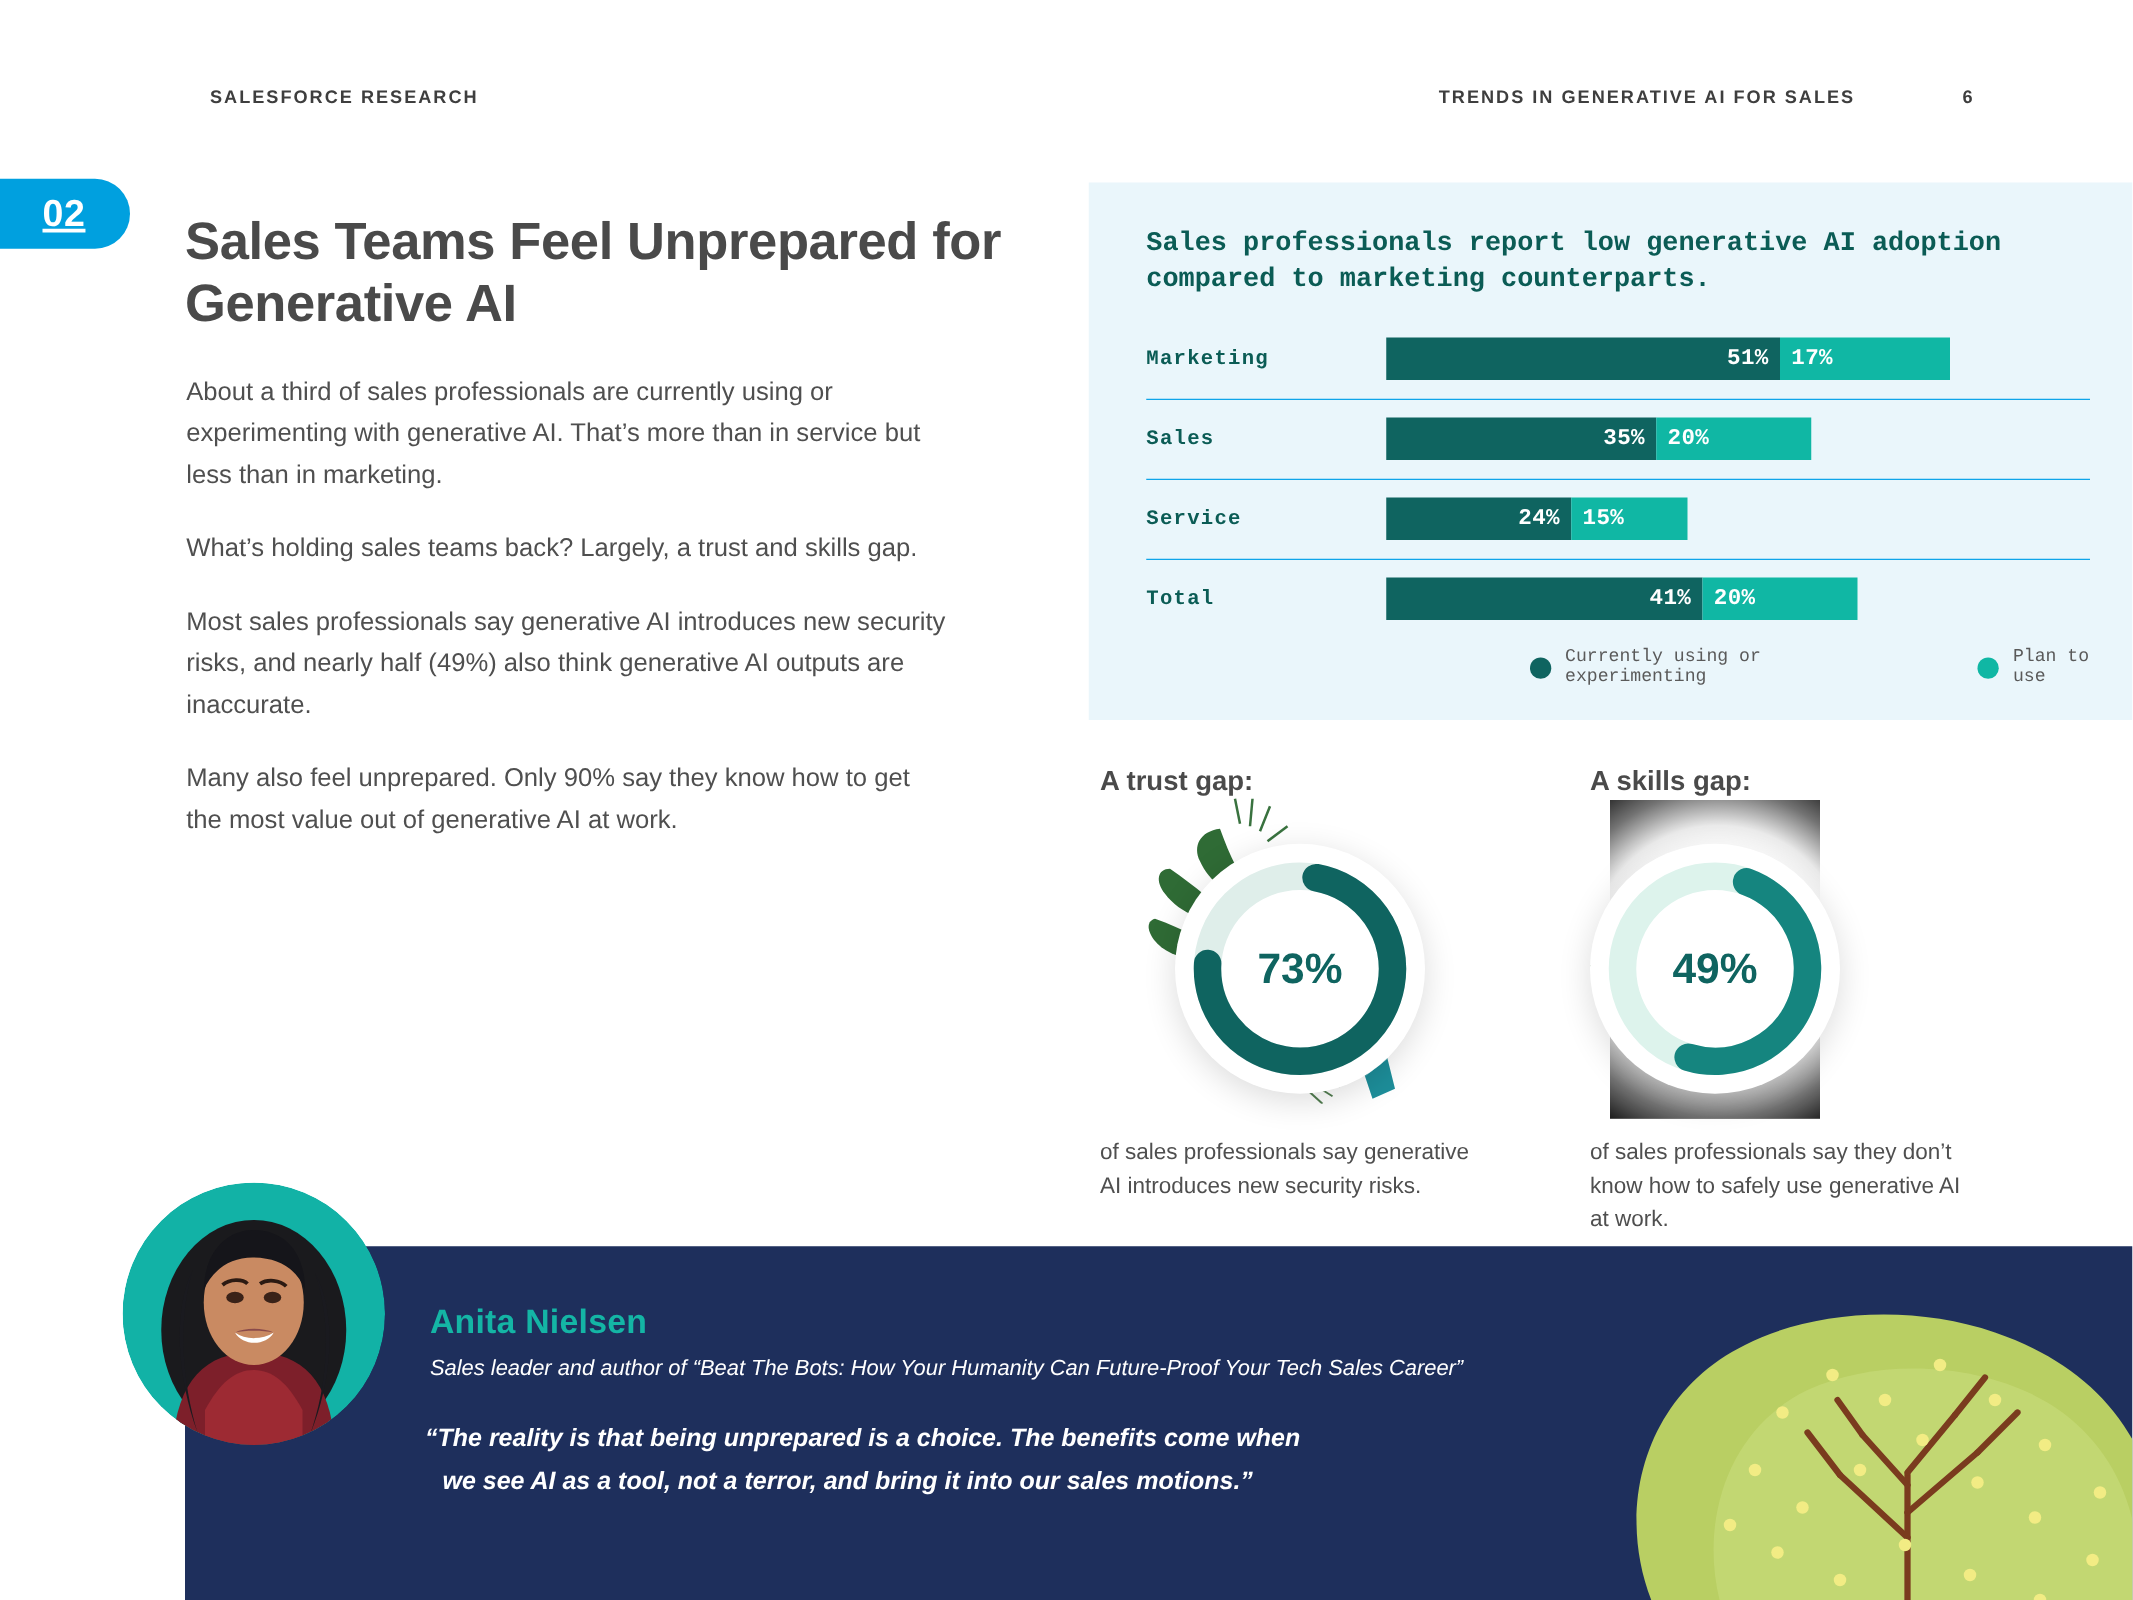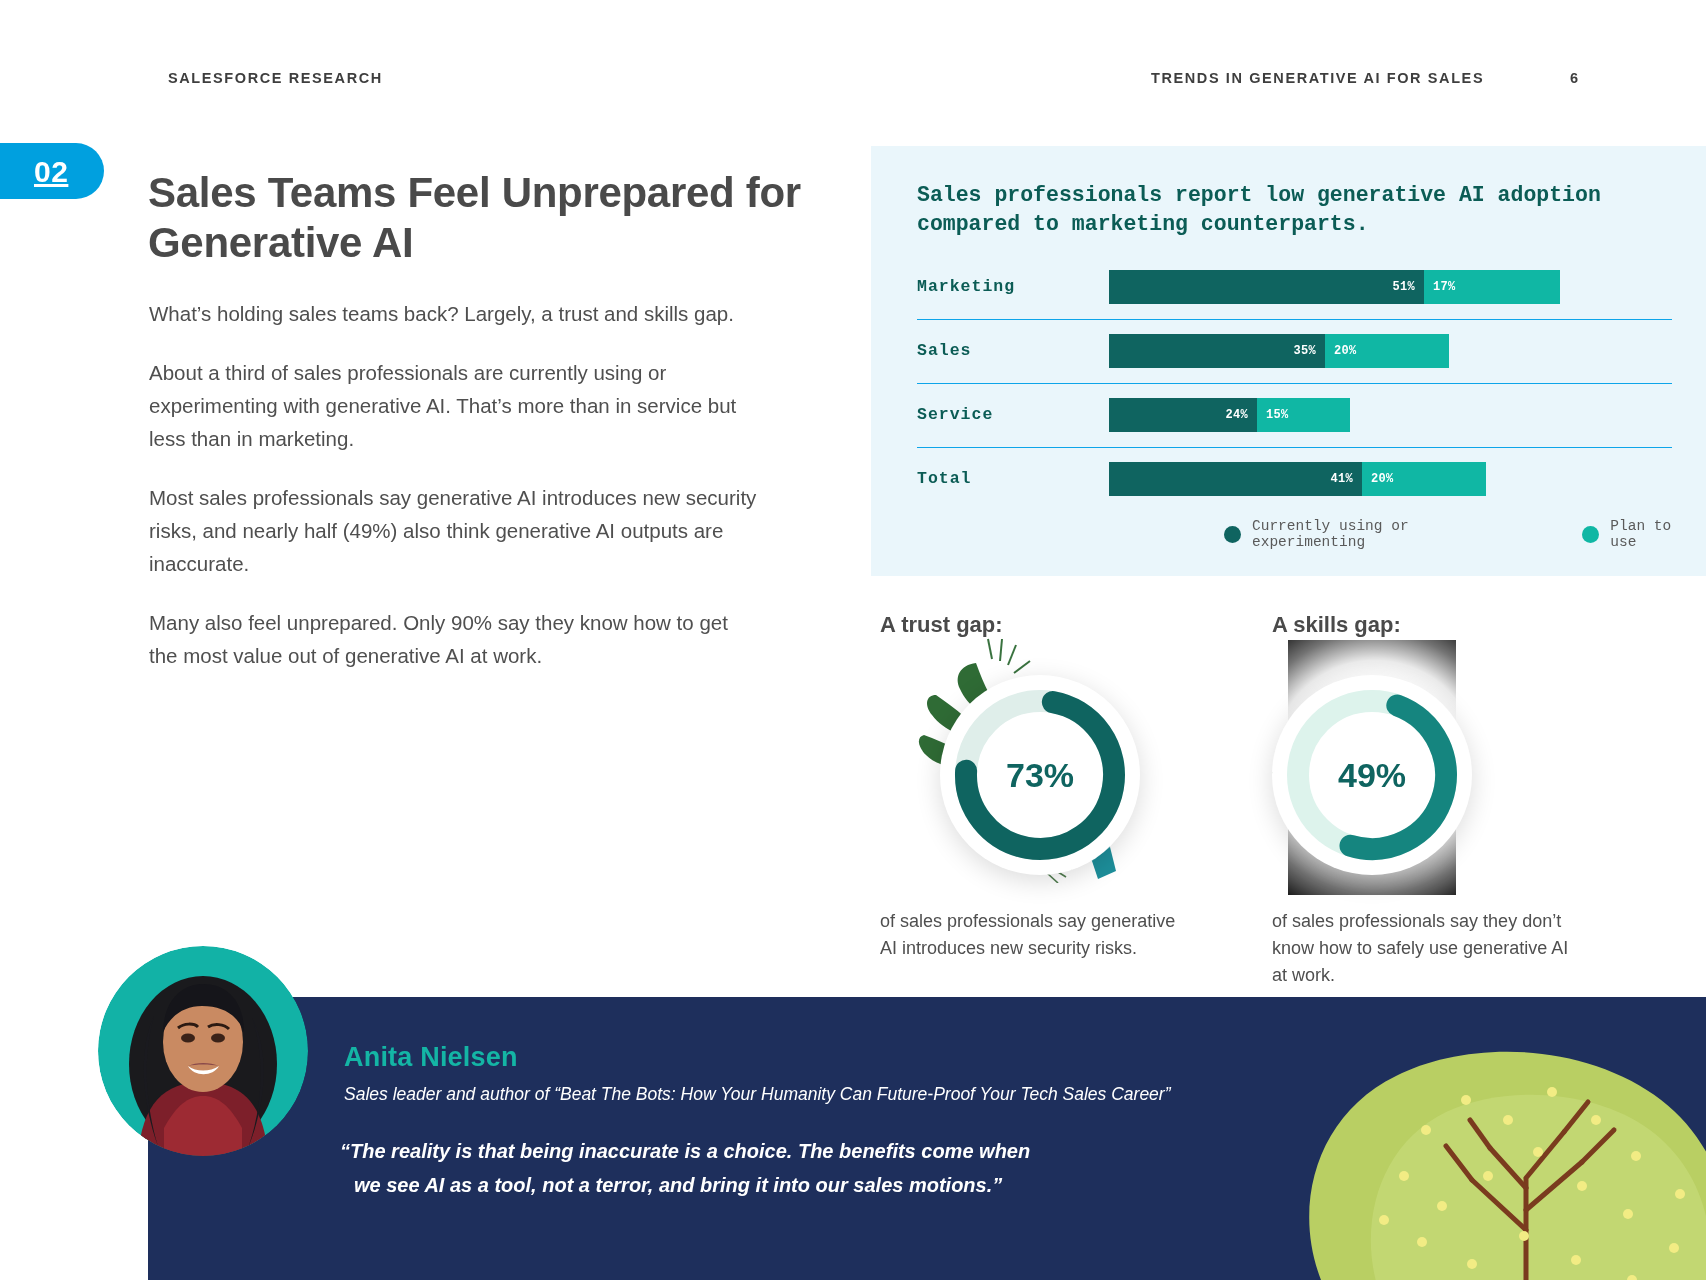--- a/index.html
+++ b/index.html
@@ -40,21 +40,21 @@
     font-size:21.5px;line-height:29px;font-weight:bold;color:#0b5c55;}
   .chart{position:absolute;left:46px;top:110px;width:755px;}
   .row{position:relative;height:63px;}
   .row + .row{border-top:1px solid #0ea5e9;}
   .row-label{position:absolute;left:0;top:21px;font-size:16.5px;font-weight:bold;
     color:#0b5c55;letter-spacing:1px;}
   .bar-track{position:absolute;left:192px;top:14px;height:34px;display:flex;}
   .seg{height:34px;display:flex;align-items:center;position:relative;}
   .seg.primary{background:#0f6460;justify-content:flex-end;}
   .seg.secondary{background:#10b7a4;justify-content:flex-start;}
-  .seg span{color:#fff;font-size:12px;font-weight:bold;letter-spacing:0.3px;}
+  .seg span{color:#fff;font-size:18px;font-weight:bold;letter-spacing:0.3px;}
   .seg.primary span{padding-right:9px;}
   .seg.secondary span{padding-left:9px;}
 
   .legend{position:absolute;left:340px;top:372px;display:flex;align-items:center;gap:52px;padding-left:13px;}
   .legend-item{display:flex;align-items:center;gap:11px;}
   .dot{width:17px;height:17px;border-radius:50%;display:block;}
   .dot.d1{background:#0f6460;}
   .dot.d2{background:#10b7a4;}
   .legend-item .lbl{font-size:14.5px;color:#5a5a5a;}
 
@@ -106,22 +106,22 @@
   <div class="hdr-right">TRENDS IN GENERATIVE AI FOR SALES</div>
   <div class="hdr-page">6</div>
 </div>
 
 <div class="badge">
   <span>02</span>
 </div>
 <h1 class="headline">Sales Teams Feel Unprepared for Generative AI</h1>
 
 <div class="body-copy">
+  <p>About a third of sales professionals are currently using or experimenting with generative AI. That’s more than in service but less than in marketing.</p>
   <p>What’s holding sales teams back? Largely, a trust and skills gap.</p>
-  <p>About a third of sales professionals are currently using or experimenting with generative AI. That’s more than in service but less than in marketing.</p>
   <p>Most sales professionals say generative AI introduces new security risks, and nearly half (49%) also think generative AI outputs are inaccurate.</p>
   <p>Many also feel unprepared. Only 90% say they know how to get the most value out of generative AI at work.</p>
 </div>
 
 <div class="panel">
   <div class="panel-title">Sales professionals report low generative AI adoption compared to marketing counterparts.</div>
 
   <div class="chart">
 
     <div class="row">
@@ -294,21 +294,21 @@
         <circle cx="356" cy="300" r="5"></circle>
         <circle cx="404" cy="214" r="5"></circle>
       <circle cx="398" cy="268" r="5"></circle>
         <circle cx="108" cy="240" r="5"></circle>
     </g>
   </svg>
 
   <div class="quote-name">Anita Nielsen</div>
   <div class="quote-sub">Sales leader and author of “Beat The Bots: How Your Humanity Can Future-Proof Your Tech Sales Career”</div>
   <div class="quote-text">
-    <div>“The reality is that being inaccurate is a choice. The benefits come when</div>
+    <div>“The reality is that being unprepared is a choice. The benefits come when</div>
     <div style="padding-left:14px">we see AI as a tool, not a terror, and bring it into our sales motions.”</div>
   </div>
 </div>
 
 <div class="avatar">
   <div class="avatar-bg"></div>
   <div class="avatar-photo">
     <svg viewBox="0 0 210 210" width="210" height="210">
       <defs>
         <clipPath id="avclip">

